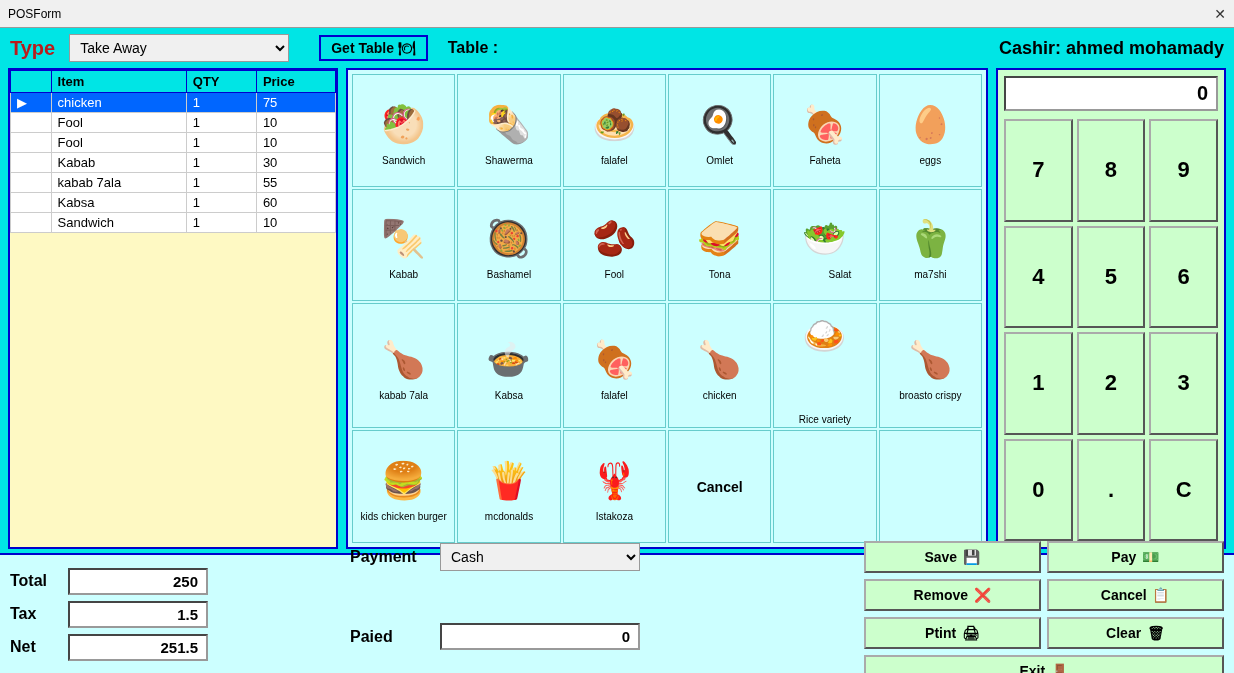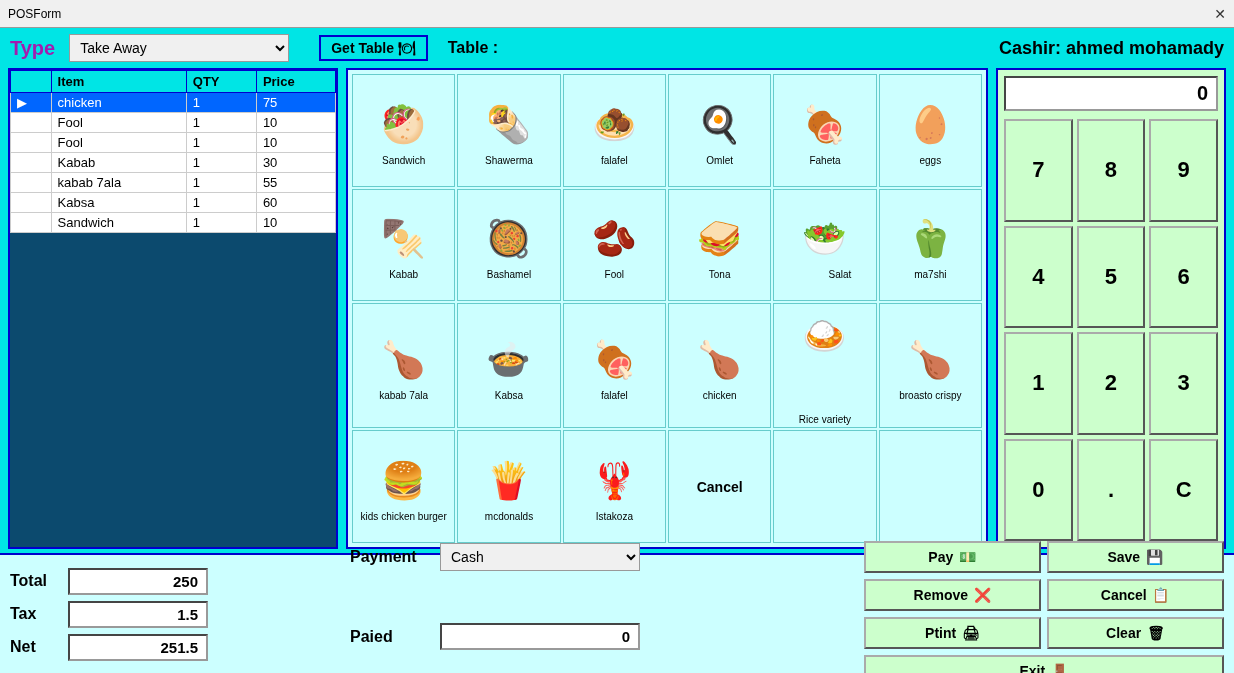--- a/index.html
+++ b/index.html
@@ -27,21 +27,21 @@
     }
 
     
     .top-bar {
       display: flex;
       align-items: center;
       padding: 6px 10px;
       gap: 10px;
       background: #00e5e5;
     }
-    .type-label { font-size: 20px; font-weight: bold; color: #a21caf; margin-right: 4px; }
+    .type-label { font-size: 20px; font-weight: bold; color: #b91c1c; margin-right: 4px; }
     .type-select {
       background: #f0f0f0;
       border: 1px solid #999;
       padding: 3px 6px;
       font-size: 14px;
       width: 220px;
       height: 28px;
     }
     .get-table-btn {
       background: #00e5e5;
@@ -62,21 +62,21 @@
     .middle-section {
       display: flex;
       flex: 1;
       padding: 0 8px 4px 8px;
       gap: 8px;
       overflow: hidden;
     }
 
     
     .left-panel {
-      background: #0c4a6e;
+      background: #fef9c3;
       width: 330px;
       min-width: 330px;
       border: 2px solid #0000cc;
       overflow: hidden;
     }
     .order-table {
       width: 100%;
       border-collapse: collapse;
       font-size: 13px;
     }
@@ -483,26 +483,26 @@
         <div class="payment-value">0</div>
       </div>
       <div class="payment-row">
         <span class="payment-label">Change</span>
         <div class="payment-value">0</div>
       </div>
     </div>
 
     <div class="action-buttons">
       <button class="action-btn">
+        <span>Save</span>
+        <span>💾</span>
+      </button>
+      <button class="action-btn">
         <span>Pay</span>
         <span>💵</span>
-      </button>
-      <button class="action-btn">
-        <span>Save</span>
-        <span>💾</span>
       </button>
       <button class="action-btn">
         <span>Remove</span>
         <span>❌</span>
       </button>
       <button class="action-btn">
         <span>Cancel</span>
         <span>📋</span>
       </button>
       <button class="action-btn">

